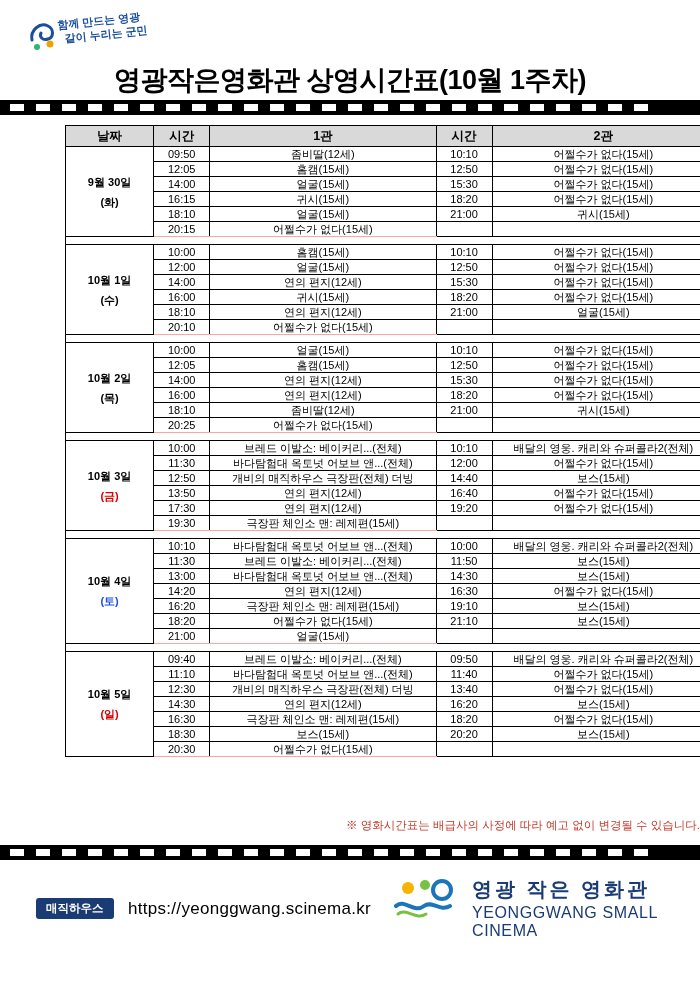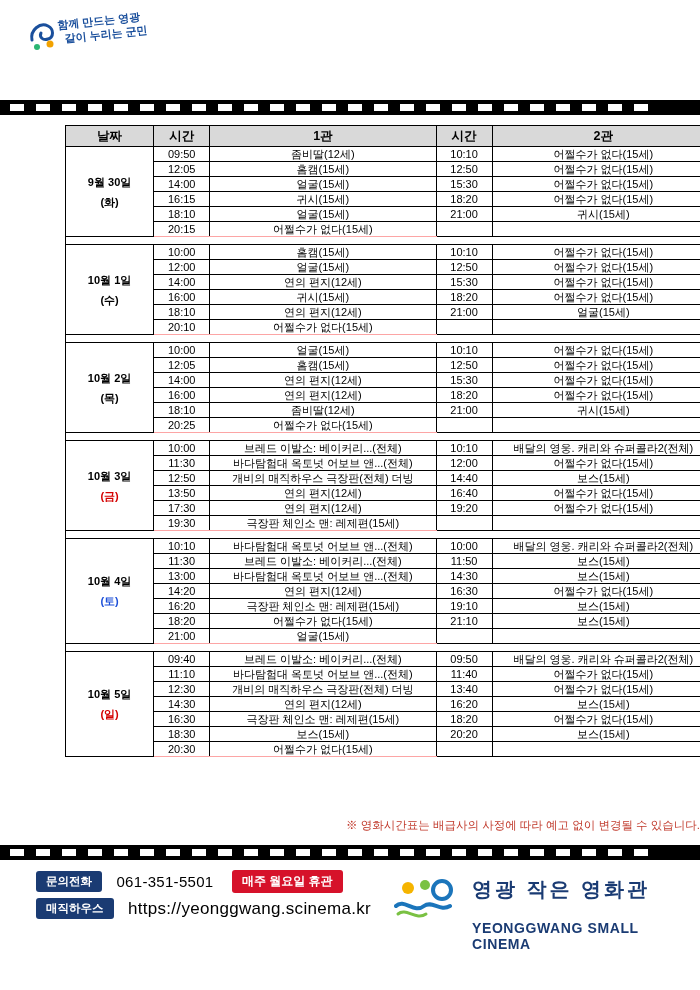--- a/index.html
+++ b/index.html
@@ -224,23 +224,23 @@
     left: 78px;
     top: 6px;
     font-size: 20px;
     font-weight: bold;
     color: #1a3b73;
     letter-spacing: 3px;
   }
   .brand-en {
     position: absolute;
     left: 78px;
-    top: 50px;
-    font-size: 14px;
-    font-weight: bold;
+    top: 34px;
+    font-size: 16px;
+    font-weight: normal;
     color: #1a3b73;
     letter-spacing: 0.6px;
   }
 </style>
 </head>
 <body>
 
 <div class="page">
 
   <div class="logo-block">
@@ -248,20 +248,21 @@
       <path d="M4 20 C2 10, 12 2, 20 6 C26 9, 26 17, 20 19 C15 21, 11 17, 13 13" fill="none" stroke="#1a4f9c" stroke-width="3" stroke-linecap="round"></path>
       <circle cx="22" cy="24" r="3.5" fill="#f2a200"></circle>
       <circle cx="9" cy="27" r="3" fill="#2bb673"></circle>
     </svg>
     <div class="logo-text">
       <span class="l1">함께 만드는 영광</span>
       <span class="l2">같이 누리는 군민</span>
     </div>
   </div>
 
+  <div class="title">영광작은영화관 상영시간표(10월 1주차)</div>
 
   <div class="filmstrip top">
     <div class="holes">
       <div class="hole"></div>
         <div class="hole"></div>
         <div class="hole"></div>
         <div class="hole"></div>
       <div class="hole"></div>
         <div class="hole"></div>
         <div class="hole"></div>
@@ -584,25 +585,20 @@
         <div class="hole"></div>
       <div class="hole"></div>
         <div class="hole"></div>
         <div class="hole"></div>
         <div class="hole"></div>
       <div class="hole"></div>
     </div>
   </div>
 
   <div class="footer">
-    <div class="f-row r1">
-      <span class="tag">문의전화</span>
-      <span class="f-val">061-351-5501</span>
-      <span class="closed-badge">매주 월요일 휴관</span>
-    </div>
     <div class="f-row r2">
       <span class="tag">매직하우스</span>
       <span class="f-val">https://yeonggwang.scinema.kr</span>
     </div>
 
     <div class="brand">
       <svg class="brand-mark" viewBox="0 0 68 44">
         <circle cx="14" cy="12" r="6" fill="#f5b400"></circle>
         <circle cx="31" cy="9" r="5" fill="#7ac143"></circle>
         <circle cx="48" cy="14" r="9" fill="none" stroke="#1b75bb" stroke-width="4"></circle>

